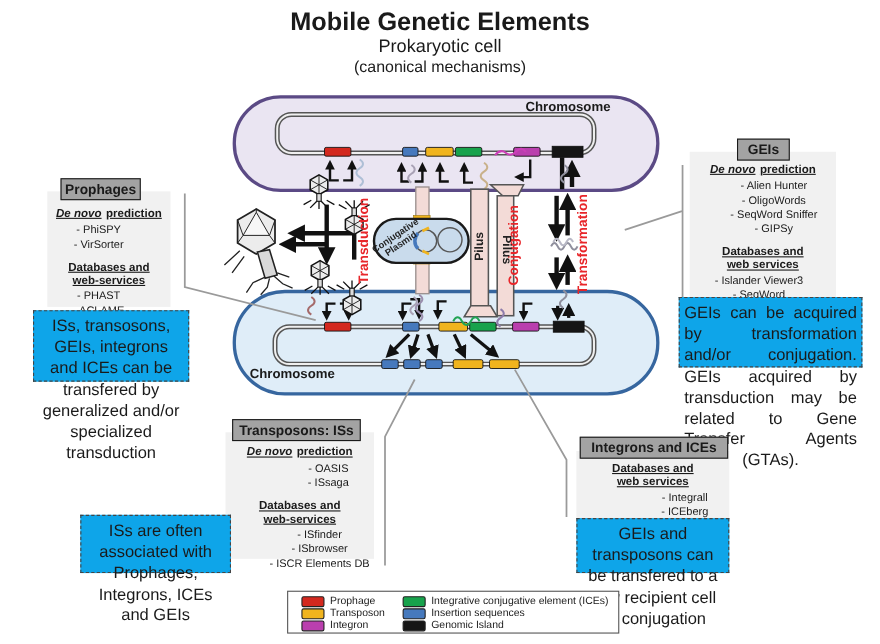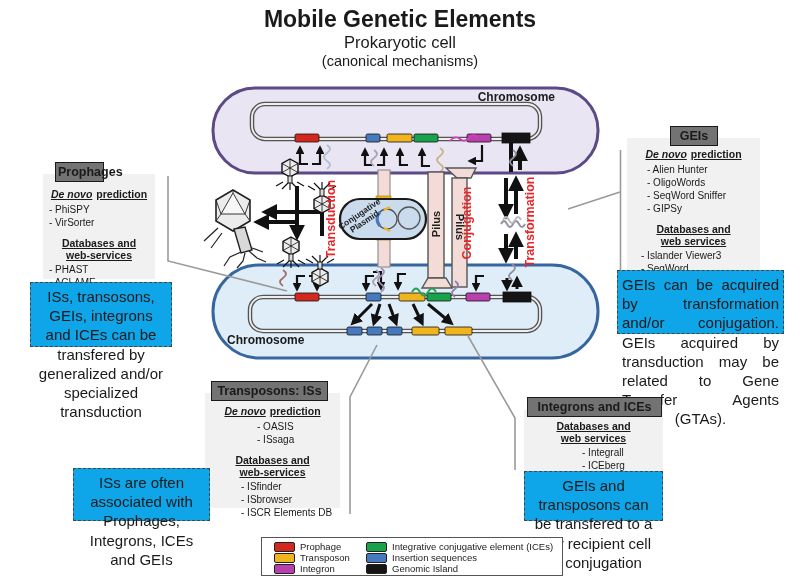--- a/index.html
+++ b/index.html
@@ -7,30 +7,30 @@
             font-family:"Liberation Sans", sans-serif; overflow:hidden; color:#1a1a1a; }
   .abs { position:absolute; }
   svg.layer { position:absolute; left:0; top:0; z-index:1; }
 
   .main-title { left:0; top:6px; width:800px; text-align:center; font-size:23px; font-weight:bold; z-index:2; }
   .sub1 { left:0; top:33px; width:800px; text-align:center; font-size:16.5px; z-index:2; }
   .sub2 { left:0; top:53px; width:800px; text-align:center; font-size:14.5px; z-index:2; }
 
   .chrom-label { font-weight:bold; font-size:12px; z-index:2; }
 
-  .tbox { position:absolute; box-sizing:border-box; border:1.7px solid #1a1a1a; background:#737373;
+  .tbox { position:absolute; box-sizing:border-box; border:1.7px solid #1a1a1a; background:#a3a3a3;
           font-weight:bold; font-size:12.5px; text-align:center; padding:2px 2px; z-index:3; }
   .panel { position:absolute; box-sizing:border-box; background:#f1f1f1; z-index:2;
            font-size:10px; line-height:1.2; }
   .dn-head { font-weight:bold; font-size:10.5px; text-align:center; text-decoration:underline; margin:0 0 3px 0; }
   .dn-head .it { font-style:italic; }
   .dn-head .rest { margin-left:4px; }
   .db-head { font-weight:bold; font-size:10.5px; text-align:center; text-decoration:underline; line-height:1.15; margin:8px 0 3px 0; }
   ul.items { list-style:none; margin:0; padding:0 0 0 0; text-align:left; }
-  ul.items li { padding-left:14px; text-indent:-8px; margin:1px 0; }
+  ul.items li { padding-left:14px; text-indent:-8px; margin:1px 0;text-align:center; }
   ul.items li::before { content:"-  "; }
   .c-items { width:78%; margin:0 auto; }
 
   .note { position:absolute; box-sizing:border-box; border:1.6px dashed #444; background:#0ea5e9;
           font-size:15px; line-height:1.28; text-align:center; padding:4px 4px; z-index:2; }
   .note.just { text-align:justify; text-align-last:center; }
 
   .vlabel { position:absolute; font-weight:bold; font-size:12.5px; white-space:nowrap;
             text-align:center; z-index:2; }
   .rot-ccw { transform:rotate(-90deg); }
@@ -243,21 +243,21 @@
     </ul>
     <div class="db-head">
       <span>Databases and</span><br>
       <span>web-services</span>
     </div>
     <ul class="items c-items">
       <li>PHAST</li>
       <li>ACLAME</li>
     </ul>
   </div>
-  <div class="tbox" style="left:55px; top:162px; width:49px;text-align:center;">Prophages</div>
+  <div class="tbox" style="left:55px; top:162px; width:73px;text-align:center;">Prophages</div>
   <div class="note" style="left:30px; top:282px; width:142px; height:65px;">ISs, transosons, GEIs, integrons and ICEs can be transfered by generalized and/or specialized transduction</div>
 
   <div class="panel" style="left:627px; top:138px; width:133px; height:142px; padding-top:10px;">
     <div class="dn-head">
       <span class="it">De novo</span><span class="rest">prediction</span>
     </div>
     <ul class="items" style="margin-left:14px;">
       <li>Alien Hunter</li>
       <li>OligoWords</li>
       <li>SeqWord Sniffer</li>

